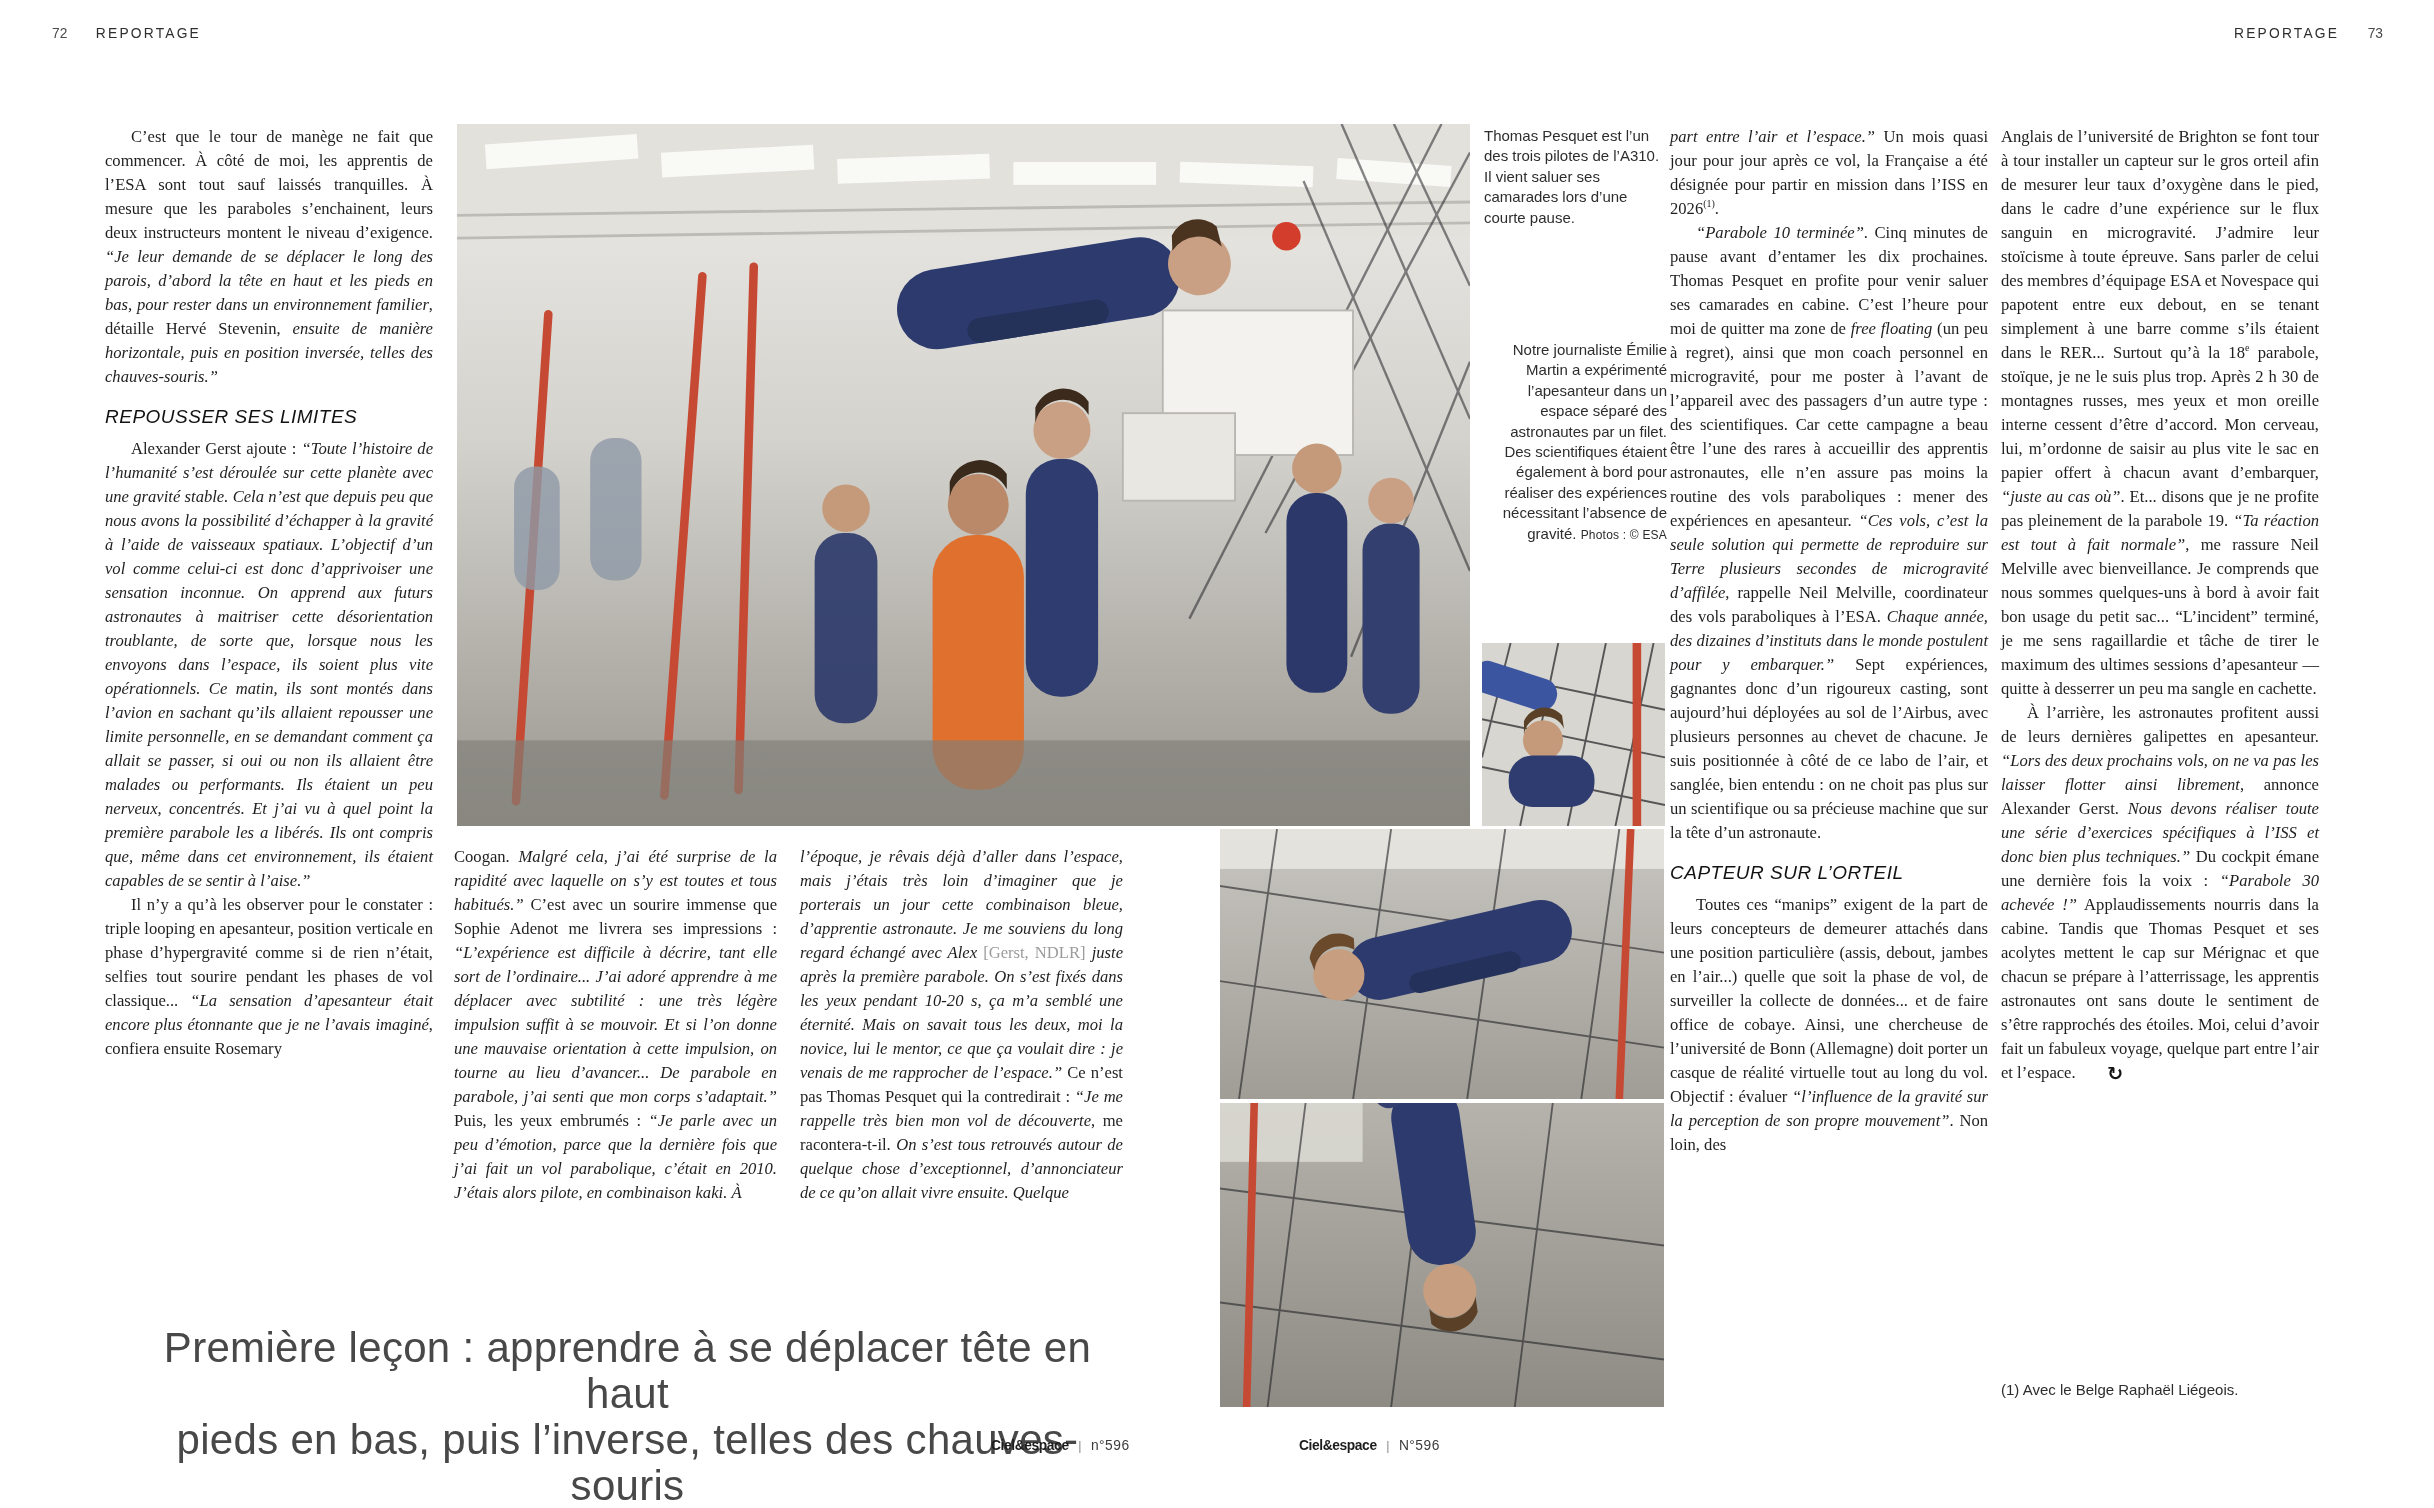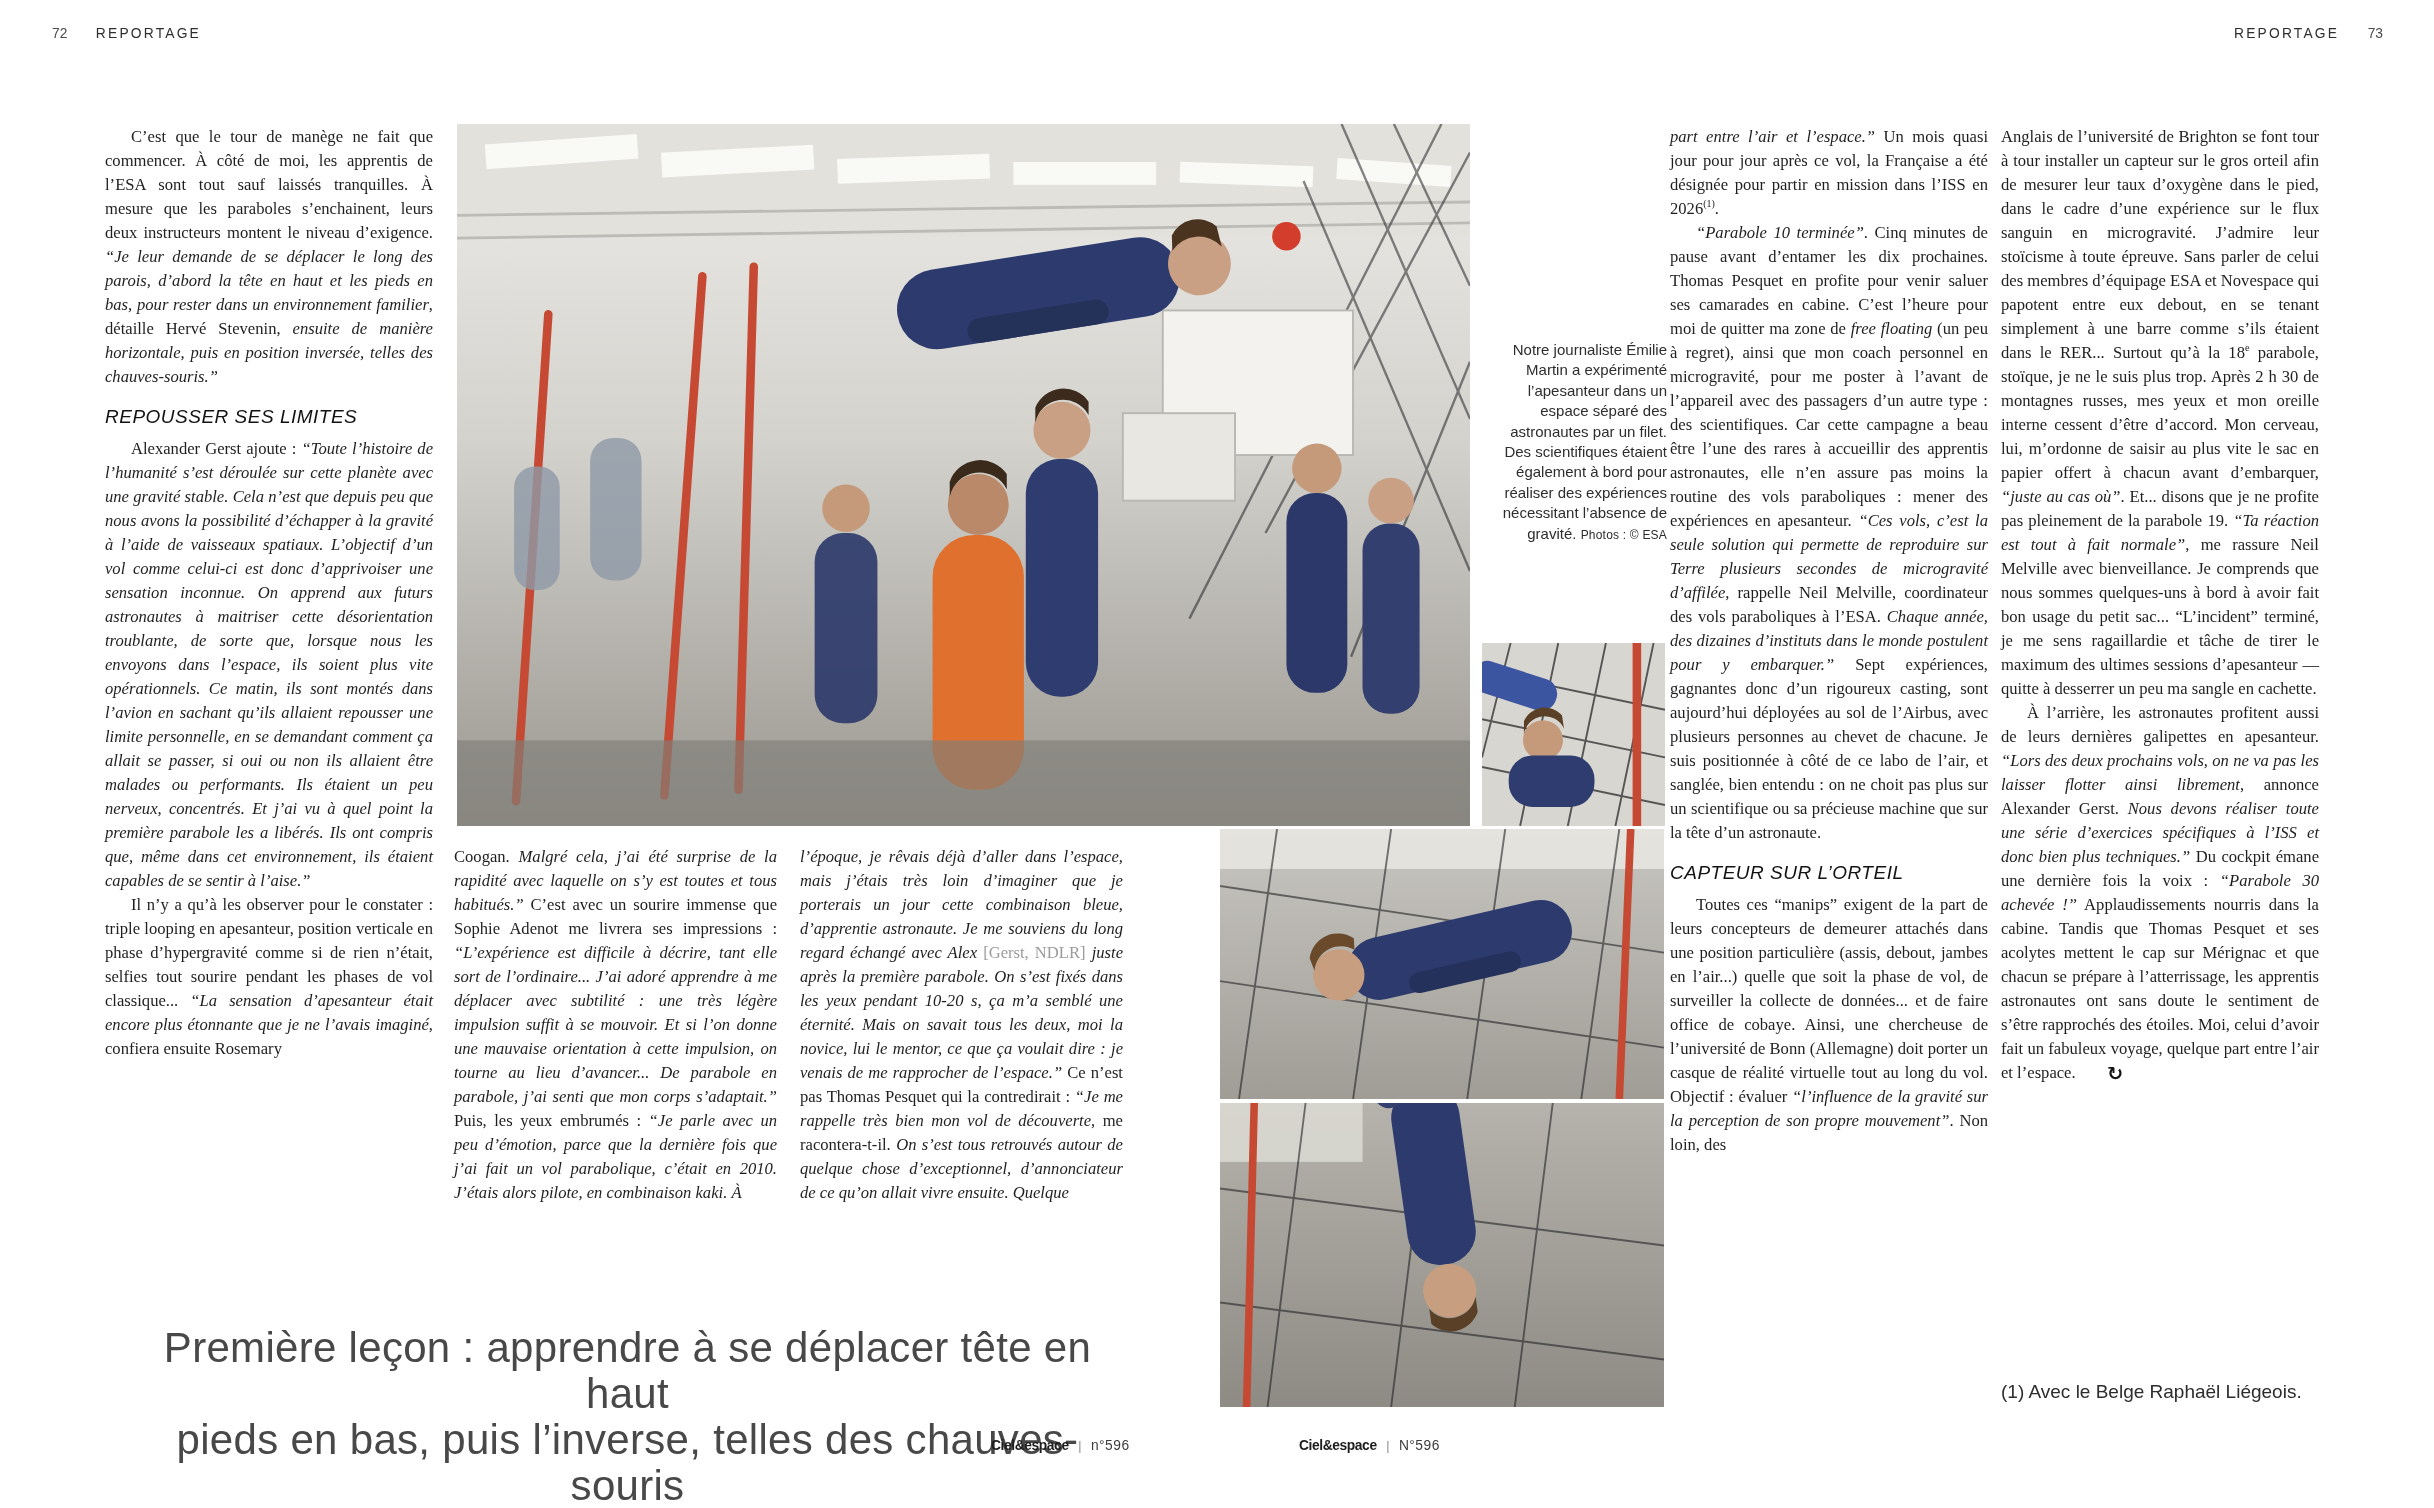--- a/index.html
+++ b/index.html
@@ -37,21 +37,21 @@
   .photo svg{display:block;width:100%;height:100%;}
   .ph-main{left:457px;top:124px;width:1013px;height:702px;}
   .ph-net{left:1482px;top:643px;width:183px;height:183px;}
   .ph-f1{left:1220px;top:829px;width:444px;height:270px;}
   .ph-f2{left:1220px;top:1103px;width:444px;height:304px;}
 
   
   .pullquote{position:absolute;left:133px;top:1325px;width:989px;text-align:center;font-family:"Liberation Sans",sans-serif;font-size:42px;line-height:46px;color:#484848;letter-spacing:0.3px;}
 
   
-  .footnote{position:absolute;left:2001px;top:1381px;width:323px;font-family:"Liberation Sans",sans-serif;font-size:19px;color:#2d2d2d;margin:0;text-align:left;}
+  .footnote{position:absolute;left:2001px;top:1381px;width:323px;font-family:"Liberation Sans",sans-serif;font-size:15px;color:#2d2d2d;margin:0;text-align:left;}
 
   
   .ftr{position:absolute;top:1438px;font-family:"Liberation Sans",sans-serif;font-size:13.8px;color:#3a3a3a;display:flex;align-items:baseline;gap:9.5px;}
   .ftr-left{left:991px;}
   .ftr-right{left:1299px;}
   .logo{font-weight:700;letter-spacing:-0.4px;color:#1d1d1d;}
   .sep{color:#8a8a8a;font-size:12.4px;}
   .issue{color:#3c3c3c;letter-spacing:0.5px;text-align:center;}
 
   .endmark{display:inline-block;font-family:"DejaVu Sans",sans-serif;font-weight:700;font-size:19px;line-height:1;margin-left:5.7px;color:#141414;vertical-align:-1.9px;}
@@ -140,20 +140,21 @@
         <path d="M518 392 a32 32 0 0 1 60 -8 l0 -16 a34 34 0 0 0 -60 8 z" fill="#3a2a1c"></path>
       </g>
       <g fill="#8f9aa8" opacity=".8">
         <rect x="140" y="330" width="54" height="150" rx="24"></rect>
         <rect x="60" y="360" width="48" height="130" rx="22"></rect>
       </g>
       <rect y="648" width="1065" height="90" fill="#807e78" opacity=".65"></rect>
     </svg>
   </figure>
 
+  <aside class="caption cap1">Thomas Pesquet est l’un des trois pilotes de l’A310. Il vient saluer ses camarades lors d’une courte pause.</aside>
   <aside class="caption cap2"><span>Notre journaliste Émilie Martin a expérimenté l’apesanteur dans un espace séparé des astronautes par un filet. Des scientifiques étaient également à bord pour réaliser des expériences nécessitant l’absence de gravité. </span><span class="credit">Photos : © ESA</span></aside>
 
   <figure class="photo ph-net">
     <svg viewBox="0 0 192 192" preserveAspectRatio="none">
       <rect width="192" height="192" fill="#d8d6d0"></rect>
       <g stroke="#1f1f22" stroke-width="2" opacity=".7">
         <path d="M0 30 L192 70"></path>
           <path d="M0 80 L192 120"></path>
           <path d="M0 130 L192 170"></path>
         <path d="M30 0 L0 120"></path>

